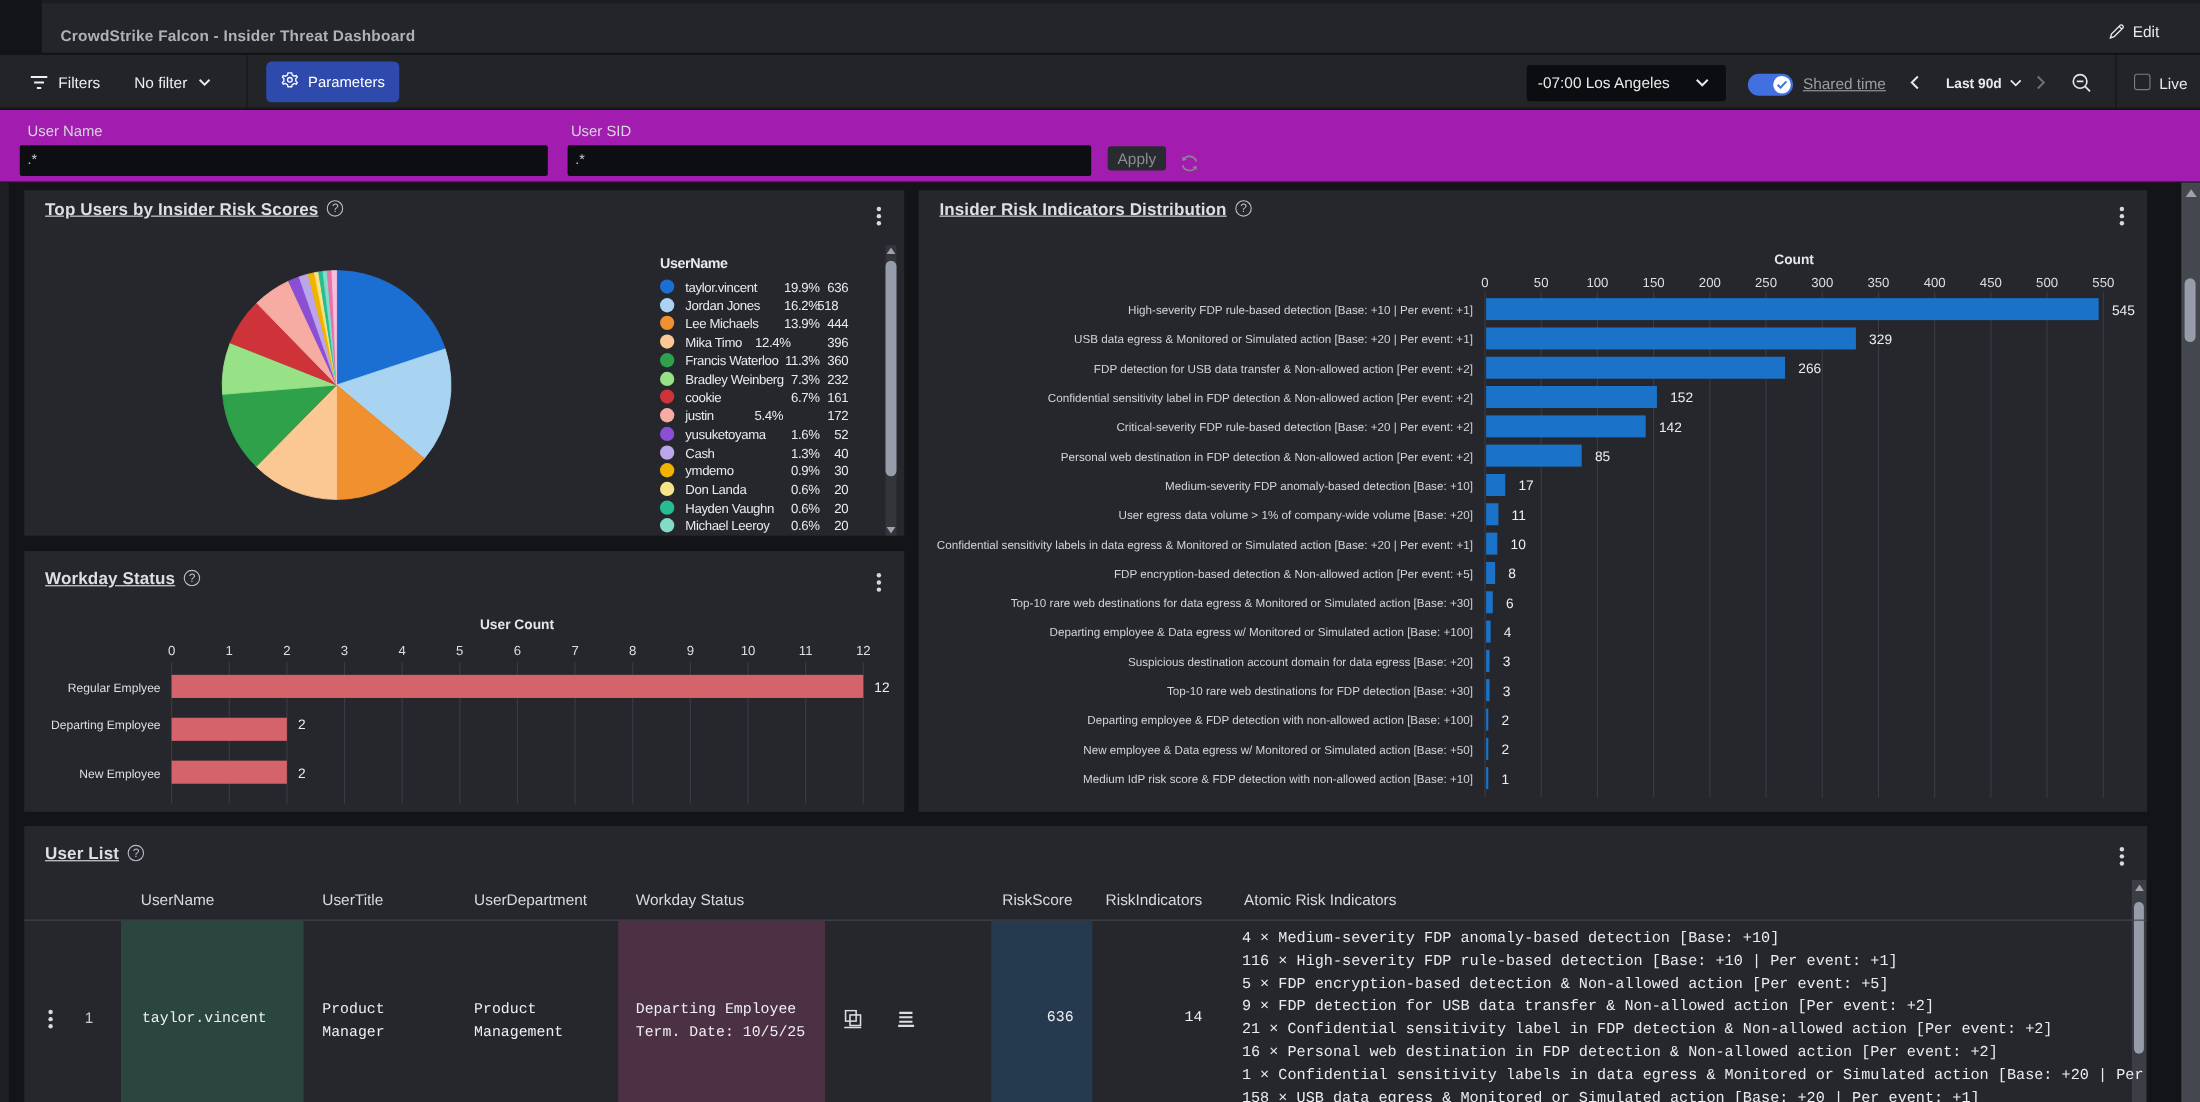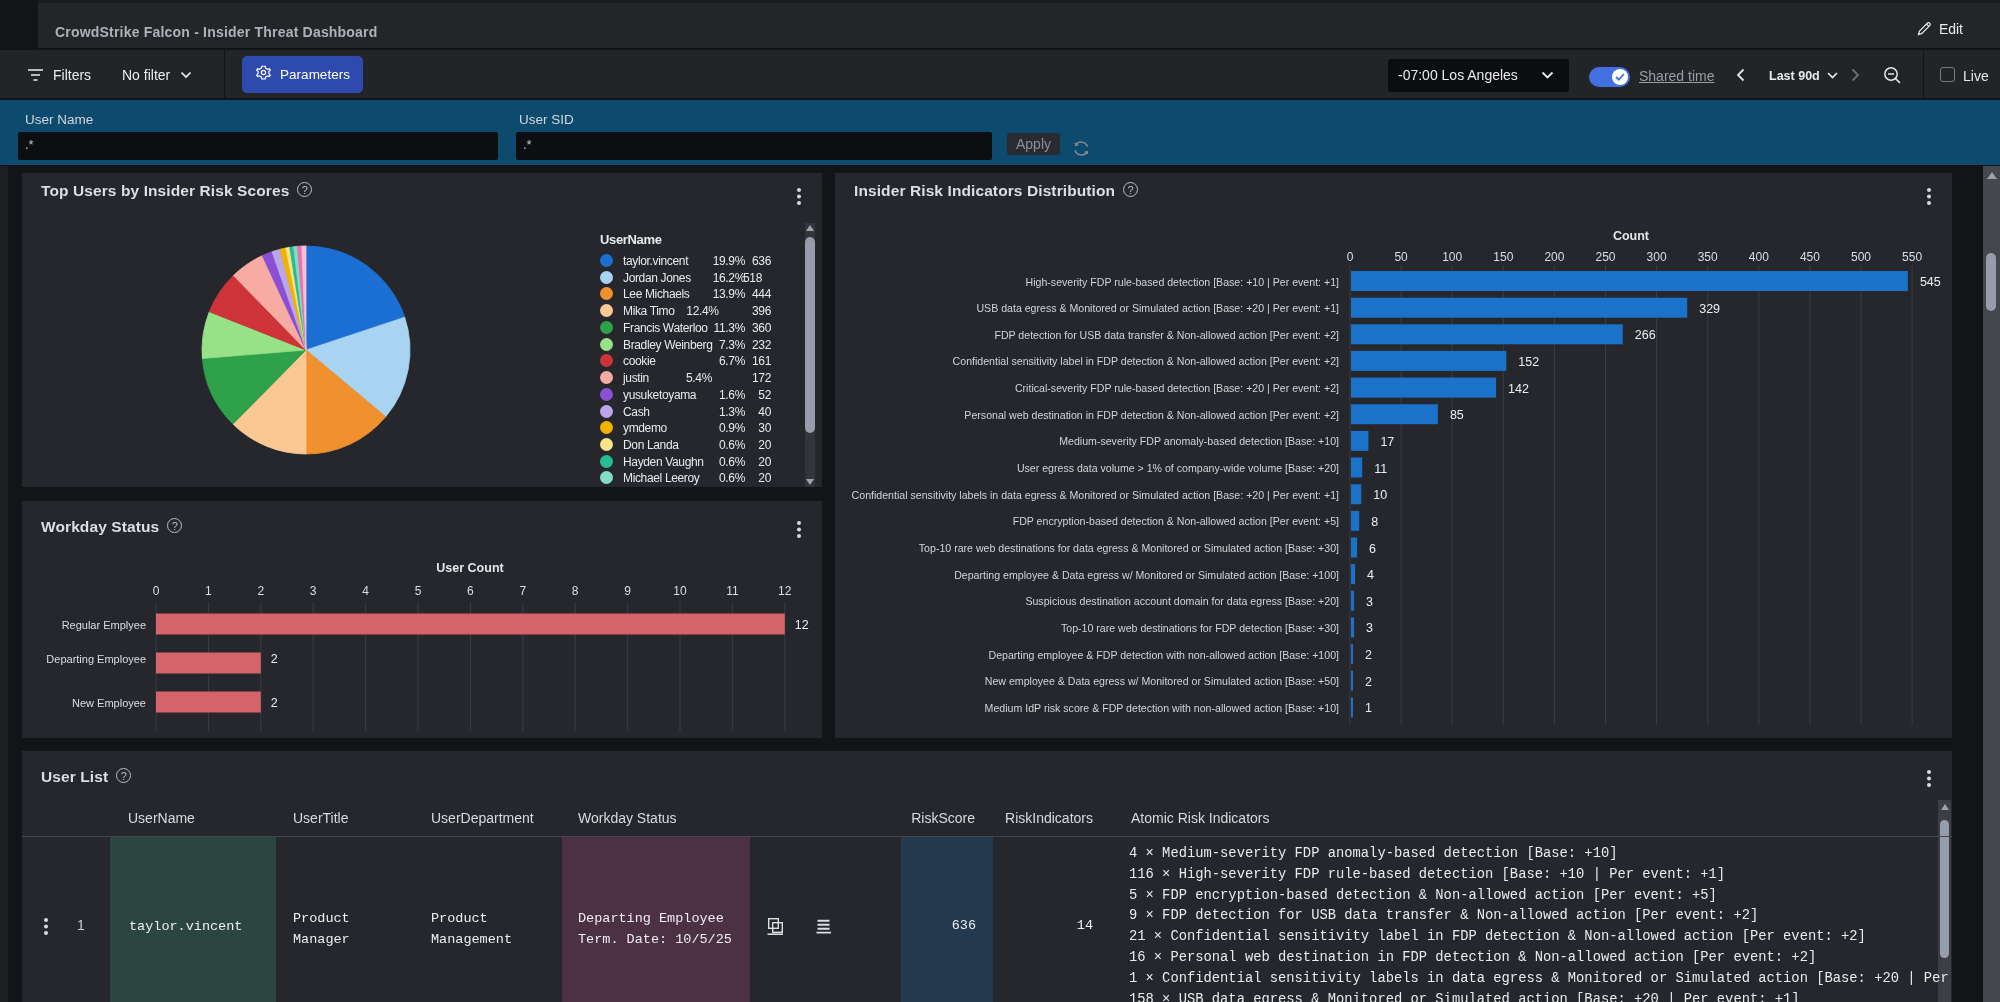--- a/index.html
+++ b/index.html
@@ -11,27 +11,27 @@
 .kdot2 { position:absolute; width:4px; height:4px; border-radius:50%; background:#d8dade; box-shadow:0 6.5px 0 #d8dade, 0 13px 0 #d8dade; }
 .filterbar { position:absolute; left:0; top:50px; width:2000px; height:49px; background:#222428; border-bottom:1px solid #121316; }
 .filters { position:absolute; left:27px; top:17px; color:#eceef0; font-size:14px; }
 .nofilter { position:absolute; left:122px; top:17px; color:#eceef0; font-size:14px; }
 .vdiv { position:absolute; top:0; width:1px; height:49px; background:#131418; }
 .parambtn { position:absolute; left:242px; top:6px; width:121px; height:37px; background:#2e4aad; border-radius:5px; color:#fff; font-size:15px; text-align:center; line-height:37px; }
 .tzbox { position:absolute; left:1388px; top:9px; width:181px; height:33px; background:#0c0d10; border-radius:3px; color:#e8eaec; font-size:14px; line-height:33px; padding-left:10px; }
 .sharedtime { position:absolute; left:1639px; top:18px; color:#9a9da3; font-size:14px;text-decoration:underline; }
 .last90 { position:absolute; left:1769px; top:19px; color:#e8eaec; font-size:12.5px; font-weight:700; }
 .live { position:absolute; left:1963px; top:18px; color:#e8eaec; font-size:14px; }
-.paramsbar { position:absolute; left:0; top:100px; width:2000px; height:66px; background:#0c4a6e; border-bottom:1px solid #101114;padding-left:48px; }
+.paramsbar { position:absolute; left:0; top:100px; width:2000px; height:66px; background:#a21caf; border-bottom:1px solid #101114;padding-left:48px; }
 .plabel { position:absolute; top:12px; font-size:13.5px; color:#d4d6da; }
 .pinput { position:absolute; top:32px; height:28px; background:#0d0e11; border-radius:2px; color:#c4c7cc; font-size:13px; line-height:26px; padding-left:7px; }
 .apply { position:absolute; left:1007px; top:33px; width:53px; height:22px; background:#2a2b30; border-radius:3px; color:#8b8e94; font-size:14px; text-align:center; line-height:22px; }
 .content { position:absolute; left:0; top:166px; width:2000px; height:836px; background:#131418; }
 .panel { position:absolute; background:#26272c; overflow:hidden; }
-.ptitle { position:absolute; left:19px; top:9px; font-size:15.5px; font-weight:700; color:#dcdee2; letter-spacing:.1px; }
+.ptitle { position:absolute; left:19px; top:9px; font-size:15.5px; font-weight:700; color:#dcdee2; letter-spacing:.1px;text-decoration:underline; }
 .qm { display:inline-block; vertical-align:2px; margin-left:8px; width:15px; height:15px; border:1.4px solid #b9bcc2; border-radius:50%; color:#b9bcc2; font-size:11px; font-weight:400; line-height:14px; text-align:center; }
 svg text { font-family:"Liberation Sans", sans-serif; }
 .axt { font-size:12.5px; font-weight:700; fill:#e4e6e8; }
 .tick { font-size:12px; fill:#dcdee2; text-anchor:middle; }
 .blabel { font-size:10.6px; fill:#d2d4d8; text-anchor:end; }
 .bval { font-size:12.5px; fill:#eceef0; }
 .cat { font-size:11px; fill:#dcdee2; text-anchor:end; }
 .grid { stroke:#3a3c43; stroke-width:1; }
 .leg { position:absolute; font-size:12px; letter-spacing:-0.35px; color:#e8eaec; white-space:nowrap; }
 .scroll { position:absolute; background:#45474e; }

